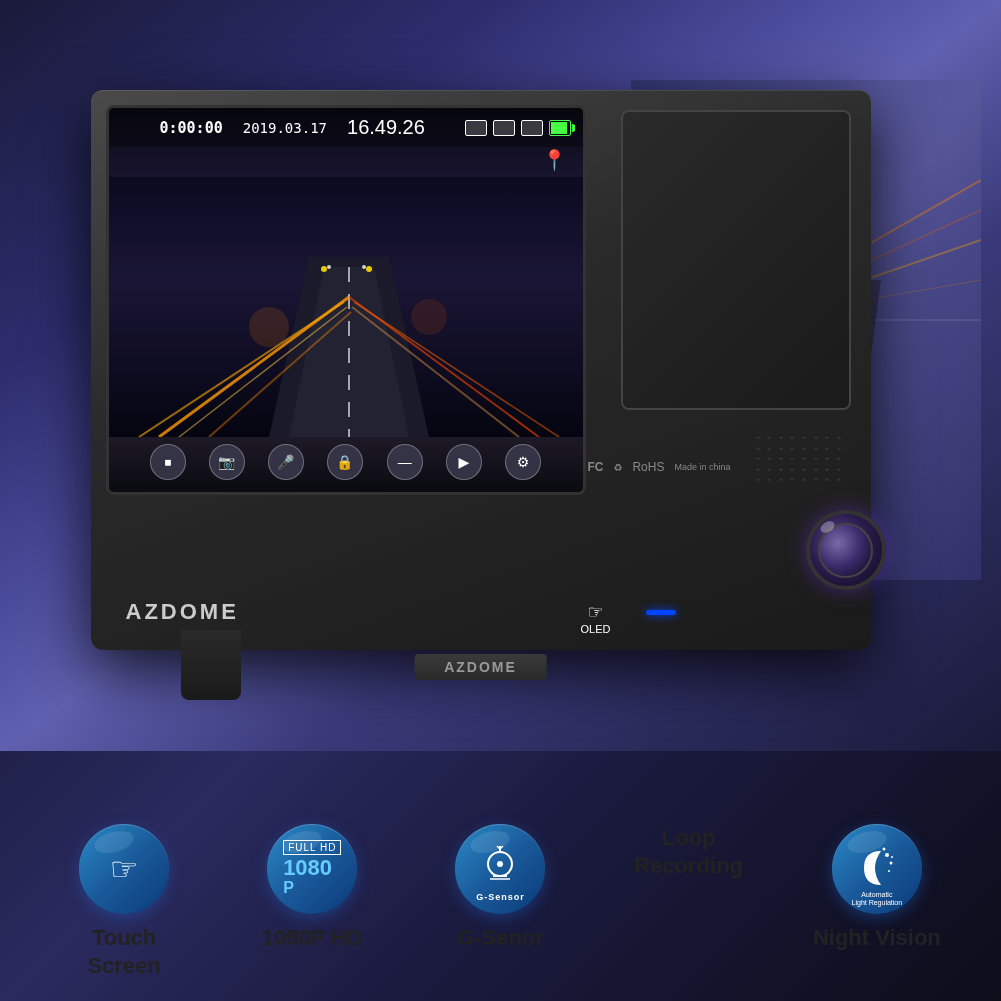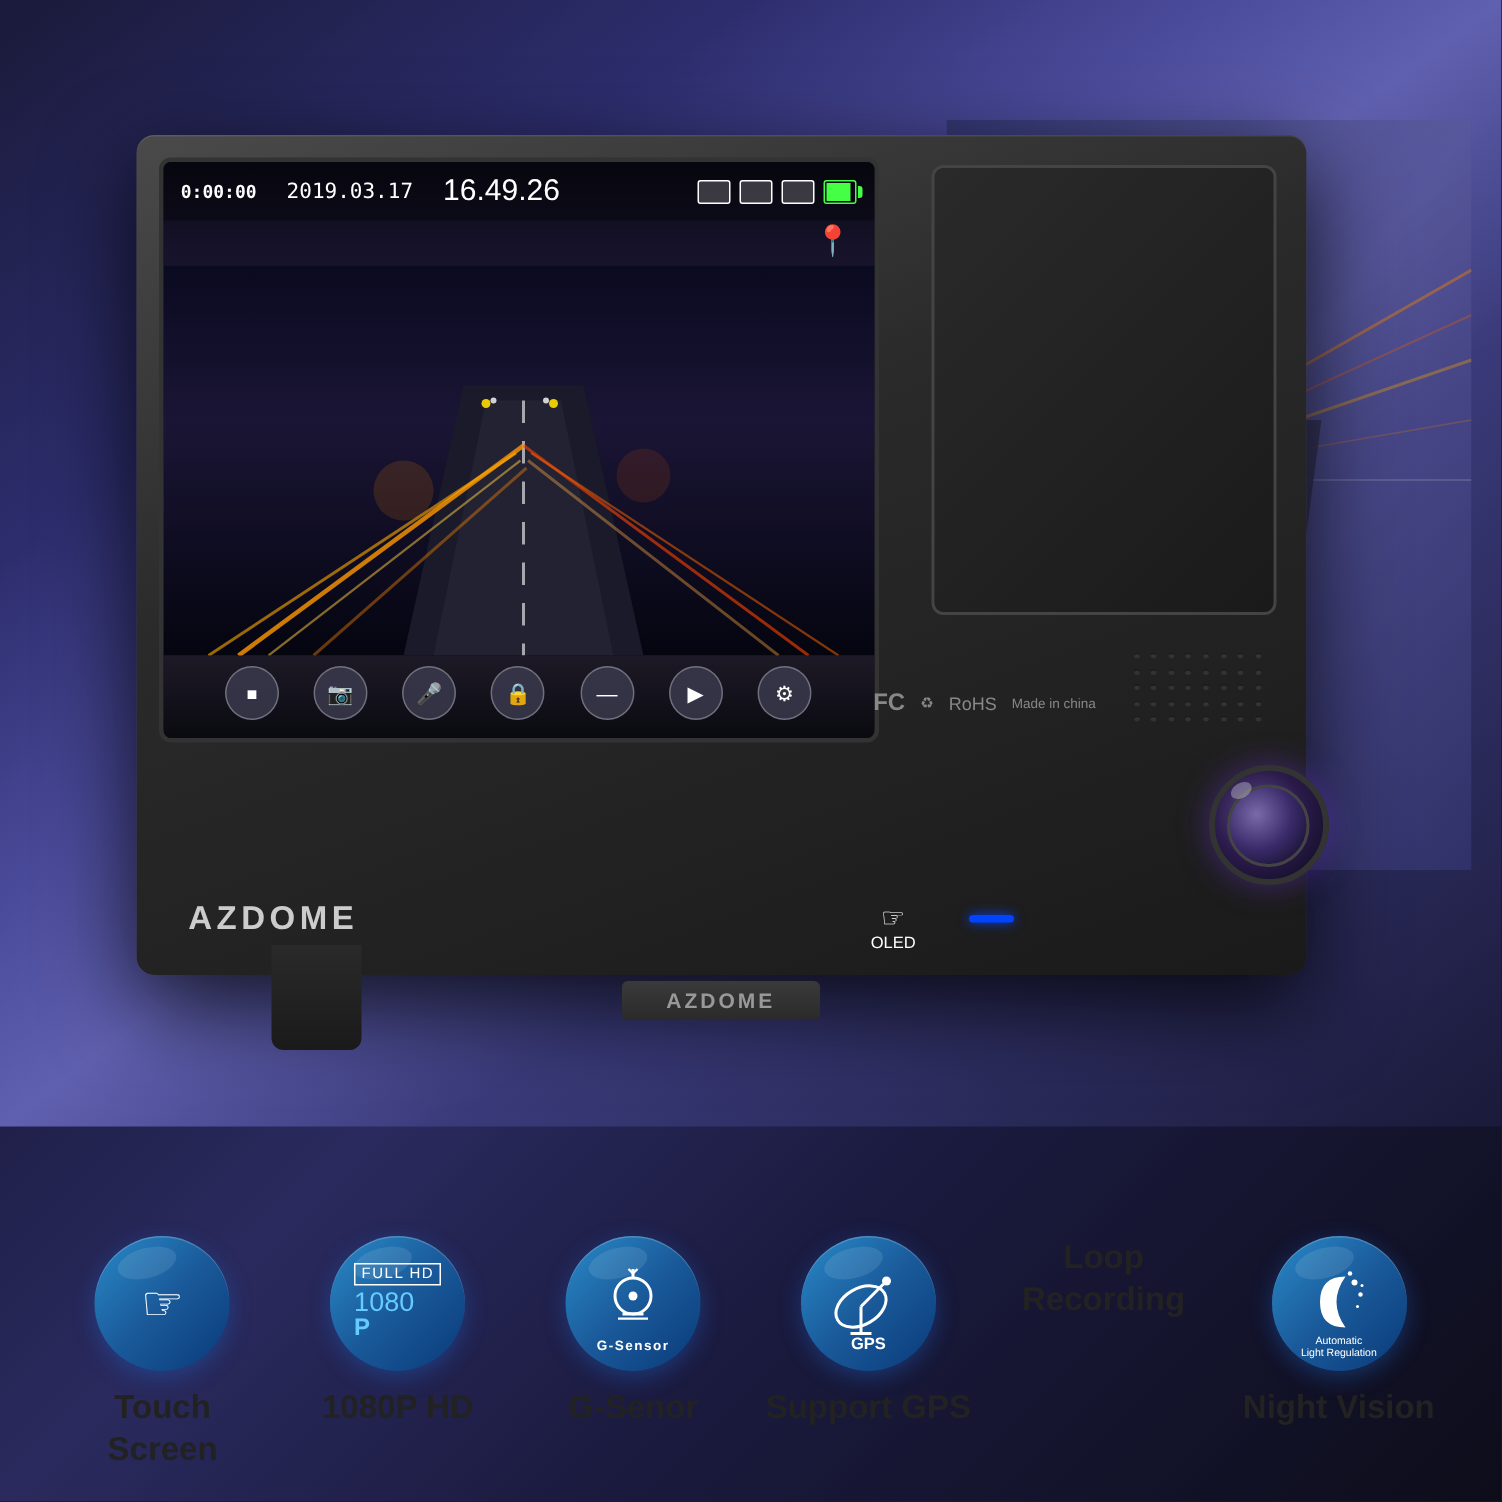--- a/index.html
+++ b/index.html
@@ -82,23 +82,24 @@
     .hud-top {
       display: flex;
       align-items: center;
       padding: 8px 12px;
       gap: 20px;
       background: rgba(0,0,0,0.3);
     }
 
     .hud-time {
       color: white;
-      font-size: 12px;
+      font-size: 15px;
       font-weight: bold;
       font-family: monospace;
+      margin-left: 39px;
     }
 
     .hud-date {
       color: white;
       font-size: 14px;
       font-family: monospace;
     }
 
     .hud-timestamp {
       color: white;
@@ -269,21 +270,21 @@
       position: absolute;
       right: 140px;
       top: 370px;
       display: flex;
       gap: 10px;
       align-items: center;
     }
 
     .cert-fc {
       color: #888;
-      font-size: 16px;
+      font-size: 12px;
       font-weight: bold;
     }
 
     .cert-rohs {
       color: #888;
       font-size: 12px;
       font-weight: normal;
     }
 
     
@@ -412,22 +413,22 @@
     }
     .full-hd-text {
       font-size: 10px;
       letter-spacing: 1px;
       display: block;
       border: 1px solid white;
       padding: 1px 4px;
       margin-bottom: 2px;
     }
     .res-text {
-      font-size: 18px;
-      font-weight: 400;
+      font-size: 22px;
+      font-weight: 700;
       display: block;
       line-height: 1;
       color: #66ccff;
     }
     .p-text {
       font-size: 16px;
       font-weight: bold;
       color: #66ccff;
     }
 
@@ -694,34 +695,20 @@
           <line x1="25" y1="5" x2="28" y2="2" stroke="white" stroke-width="1.5"></line>
           <line x1="18" y1="32" x2="32" y2="32" stroke="white" stroke-width="2"></line>
           <line x1="15" y1="35" x2="35" y2="35" stroke="white" stroke-width="1.5"></line>
           <circle cx="25" cy="20" r="3" fill="white"></circle>
         </svg>
         <span class="g-label">G-Sensor</span>
       </div>
       <span class="feature-label">G-Senor</span>
     </div>
 
-    <div class="feature-item">
-      <div class="feature-circle">
-        <svg width="50" height="55" viewBox="0 0 50 55" xmlns="http://www.w3.org/2000/svg">
-
-          <ellipse cx="20" cy="30" rx="18" ry="12" fill="none" stroke="white" stroke-width="2" transform="rotate(-30, 20, 30)"></ellipse>
-          <line x1="20" y1="30" x2="35" y2="15" stroke="white" stroke-width="2"></line>
-          <circle cx="37" cy="13" r="3" fill="white"></circle>
-          <line x1="20" y1="30" x2="20" y2="48" stroke="white" stroke-width="2"></line>
-          <line x1="13" y1="48" x2="27" y2="48" stroke="white" stroke-width="2"></line>
-        </svg>
-        <span class="gps-label">GPS</span>
-      </div>
-      <span class="feature-label">Support GPS</span>
-    </div>
 
     <div class="feature-item">
       <span class="feature-label">Loop Recording</span>
     </div>
 
     <div class="feature-item">
       <div class="feature-circle">
         <svg width="55" height="55" viewBox="0 0 55 55" xmlns="http://www.w3.org/2000/svg">
 
           <path d="M 32 10 Q 20 27 32 44 Q 15 44 15 27 Q 15 10 32 10 Z" fill="white"></path>

